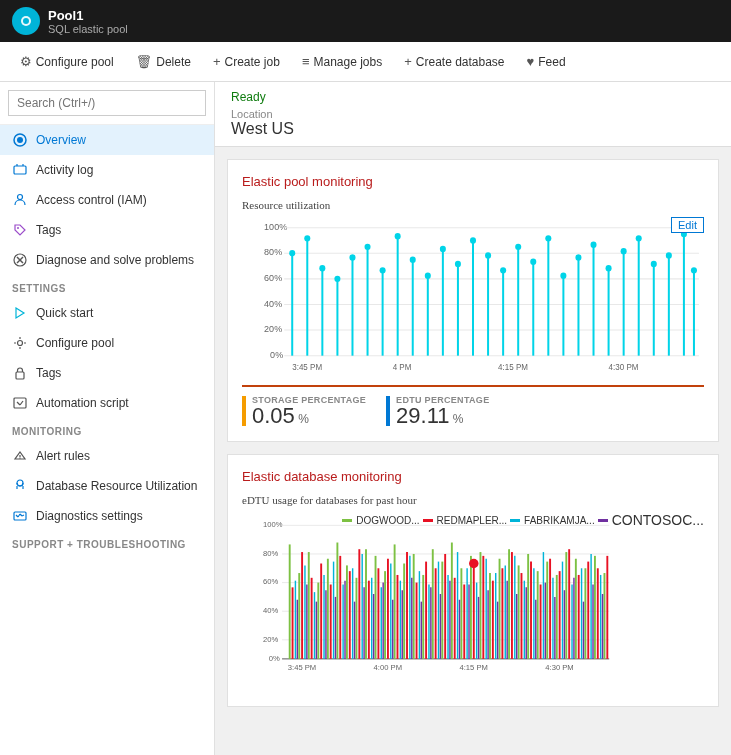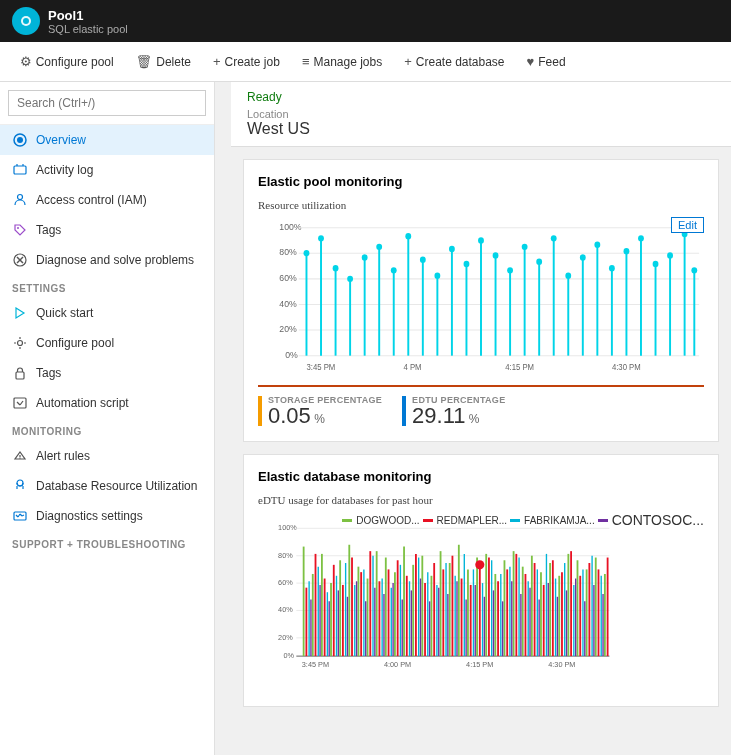--- a/index.html
+++ b/index.html
@@ -11,40 +11,40 @@
     .header-icon svg { width: 16px; height: 16px; }
     .header-title { color: white; font-size: 13px; font-weight: 600; }
     .header-subtitle { color: #aaa; font-size: 11px; }
 
     
     .toolbar { background: white; border-bottom: 1px solid #ddd; display: flex; align-items: center; padding: 0 12px; height: 40px; gap: 6px; overflow: hidden; }
     .toolbar-btn { display: flex; align-items: center; gap: 4px; padding: 4px 8px; font-size: 12px; color: #333; cursor: pointer; border: none; background: none; white-space: nowrap; }
     .toolbar-icon { color: #555; font-size: 13px; }
 
     
-    .main-layout { display: flex; flex: 1; overflow: hidden; gap: 16px; }
+    .main-layout { display: flex; flex: 1; overflow: hidden; }
 
     
     .sidebar { width: 215px; background: white; border-right: 1px solid #e0e0e0; overflow-y: auto; flex-shrink: 0; }
     .sidebar-search { padding: 8px; border-bottom: 1px solid #eee; }
     .sidebar-search input { width: 100%; padding: 5px 8px; border: 1px solid #ccc; font-size: 12px; color: #333; }
     .sidebar-item { display: flex; align-items: center; gap: 8px; padding: 7px 12px; cursor: pointer; font-size: 12px; color: #333; }
     .sidebar-item.active { background: #e3f2fd; color: #0078d4; }
     .sidebar-item .item-icon { width: 16px; height: 16px; display: flex; align-items: center; justify-content: center; flex-shrink: 0; }
     .sidebar-section { padding: 8px 12px 4px; font-size: 10px; font-weight: 700; color: #888; letter-spacing: 0.5px; text-transform: uppercase; }
 
     
     .content { flex: 1; overflow-y: auto; background: #f0f0f0; padding: 0; }
     .content-header { background: white; padding: 8px 16px; border-bottom: 1px solid #ddd; }
     .location-label { font-size: 11px; color: #888; margin-top: 4px; }
     .location-value { font-size: 16px; color: #333; }
 
     
     .card { background: white; margin: 12px; padding: 14px; border: 1px solid #e0e0e0; }
-    .card-title { font-size: 13px; font-weight: 700; color: #000000; margin-bottom: 10px; }
+    .card-title { font-size: 13px; font-weight: 400; color: #b91c1c; margin-bottom: 10px; }
     .chart-subtitle { font-size: 11px; color: #444; margin-bottom: 6px; font-family: Liberation Serif, serif; }
 
     .chart-area { position: relative; width: 100%; }
     .chart-edit { position: absolute; top: 0; right: 0; font-size: 11px; color: #0078d4; cursor: pointer; border: 1px solid #0078d4; padding: 1px 6px; background: white; }
 
     
     .resource-chart { height: 160px; position: relative; border: none; }
     .chart-svg { width: 100%; height: 100%; }
 
     

